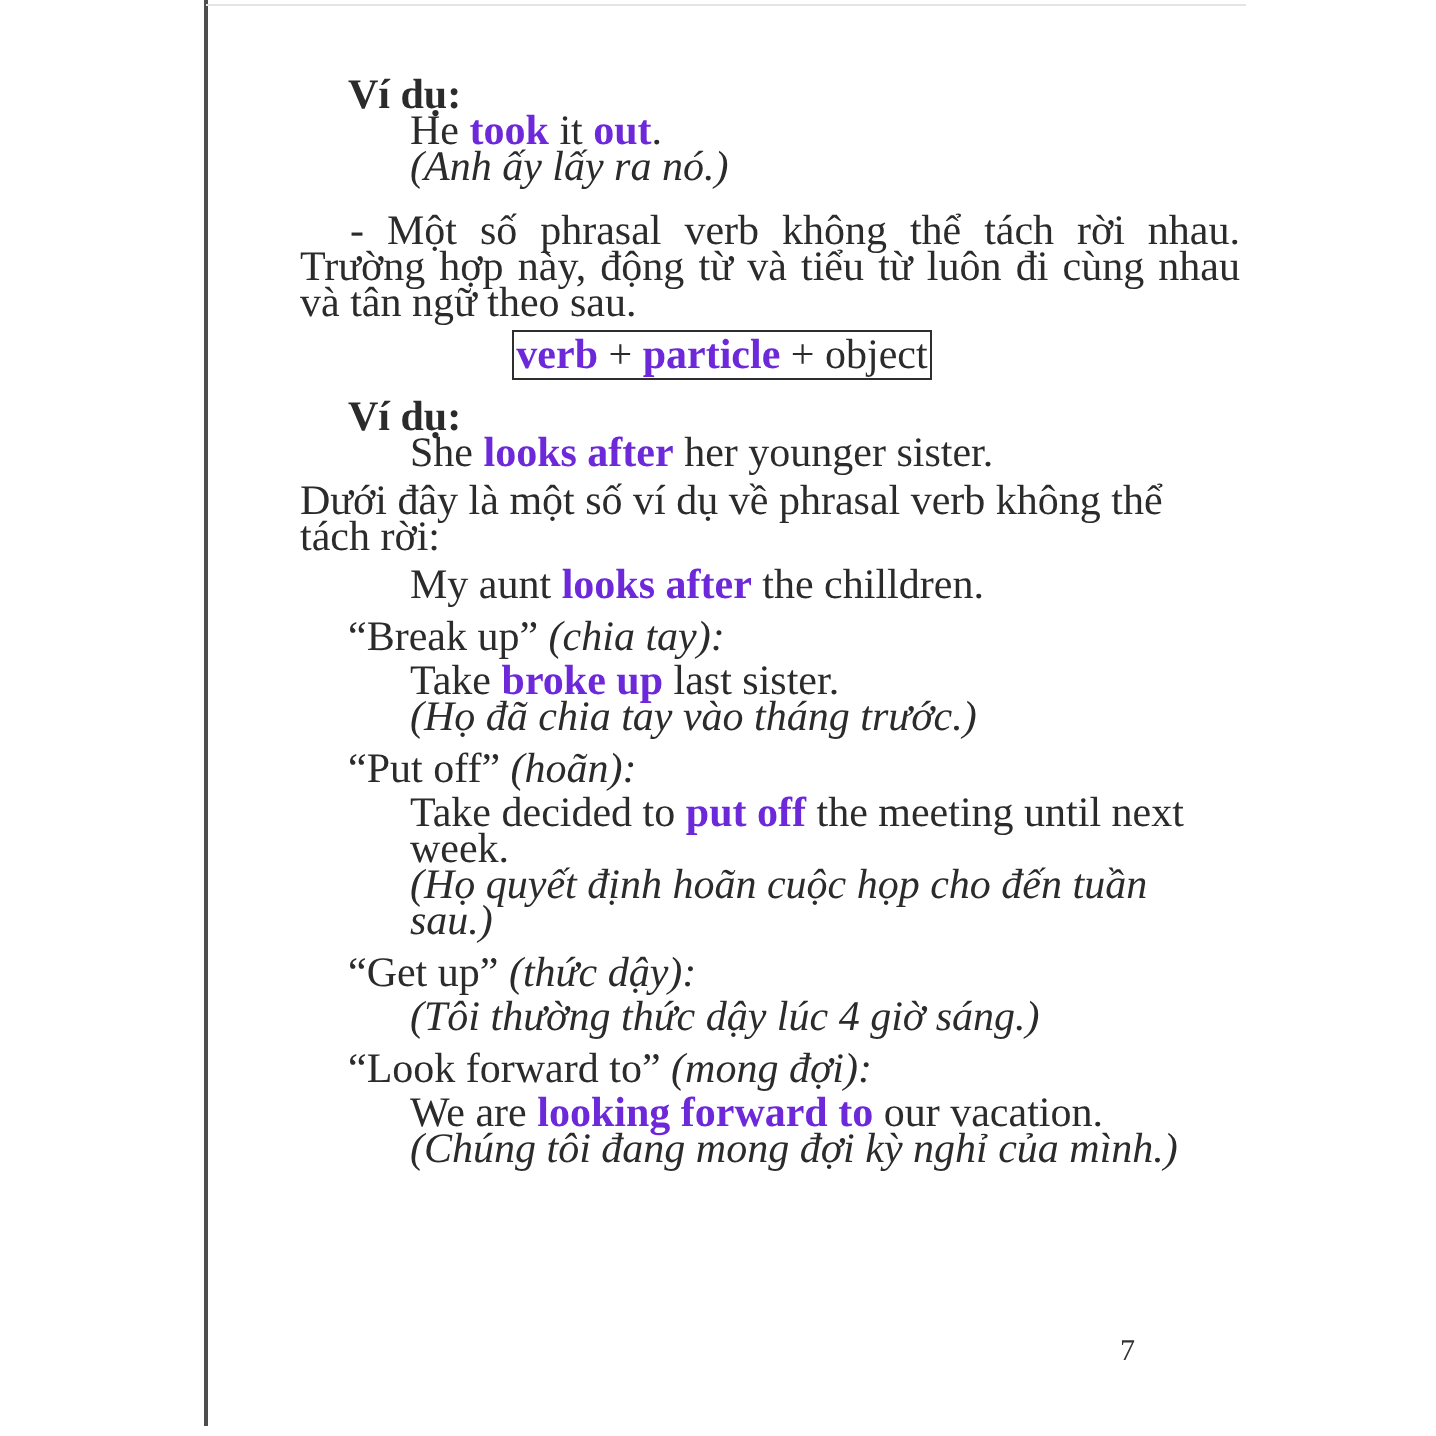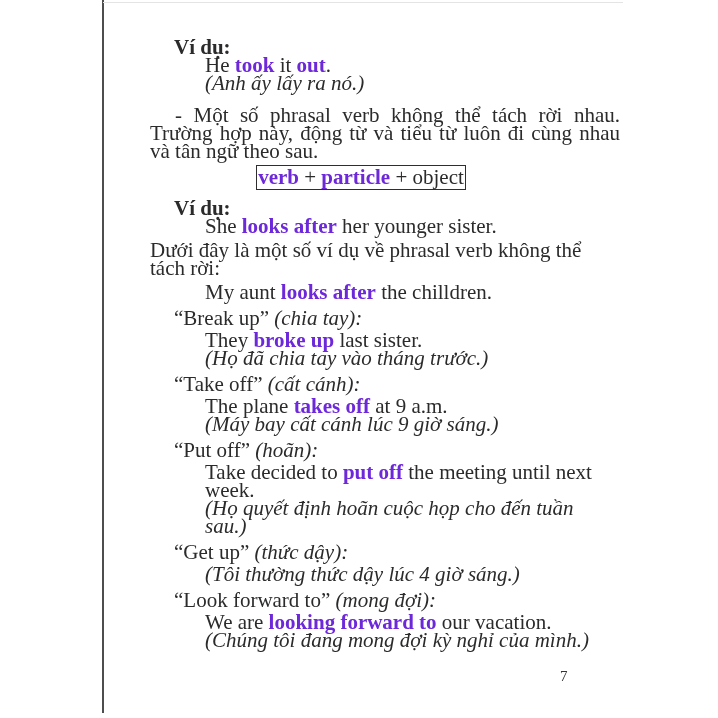--- a/index.html
+++ b/index.html
@@ -82,29 +82,24 @@
   </div>
 
   <div class="list-intro">Dưới đây là một số ví dụ về phrasal verb không thể tách rời:</div>
 
   <div class="entry">
     <div class="example-line"><span>My aunt </span><b>looks after</b><span> the chilldren.</span></div>
   </div>
 
   <div class="entry">
     <div class="entry-head"><span>“Break up” </span><span class="entry-gloss">(chia tay):</span></div>
-    <div class="example-line"><span>They </span><b>broke up</b><span> last sister.</span></div>
+    <div class="example-line"><span>Take </span><b>broke up</b><span> last sister.</span></div>
     <div class="translation-line">(Họ đã chia tay vào tháng trước.)</div>
   </div>
 
-  <div class="entry">
-    <div class="entry-head"><span>“Take off” </span><span class="entry-gloss">(cất cánh):</span></div>
-    <div class="example-line"><span>The plane </span><b>takes off</b><span> at 9 a.m.</span></div>
-    <div class="translation-line">(Máy bay cất cánh lúc 9 giờ sáng.)</div>
-  </div>
 
   <div class="entry">
     <div class="entry-head"><span>“Put off” </span><span class="entry-gloss">(hoãn):</span></div>
     <div class="example-line"><span>Take decided to </span><b>put off</b><span> the meeting until next week.</span></div>
     <div class="translation-line">(Họ quyết định hoãn cuộc họp cho đến tuần sau.)</div>
   </div>
 
   <div class="entry">
     <div class="entry-head"><span>“Get up” </span><span class="entry-gloss">(thức dậy):</span></div>
     <div class="translation-line">(Tôi thường thức dậy lúc 4 giờ sáng.)</div>

